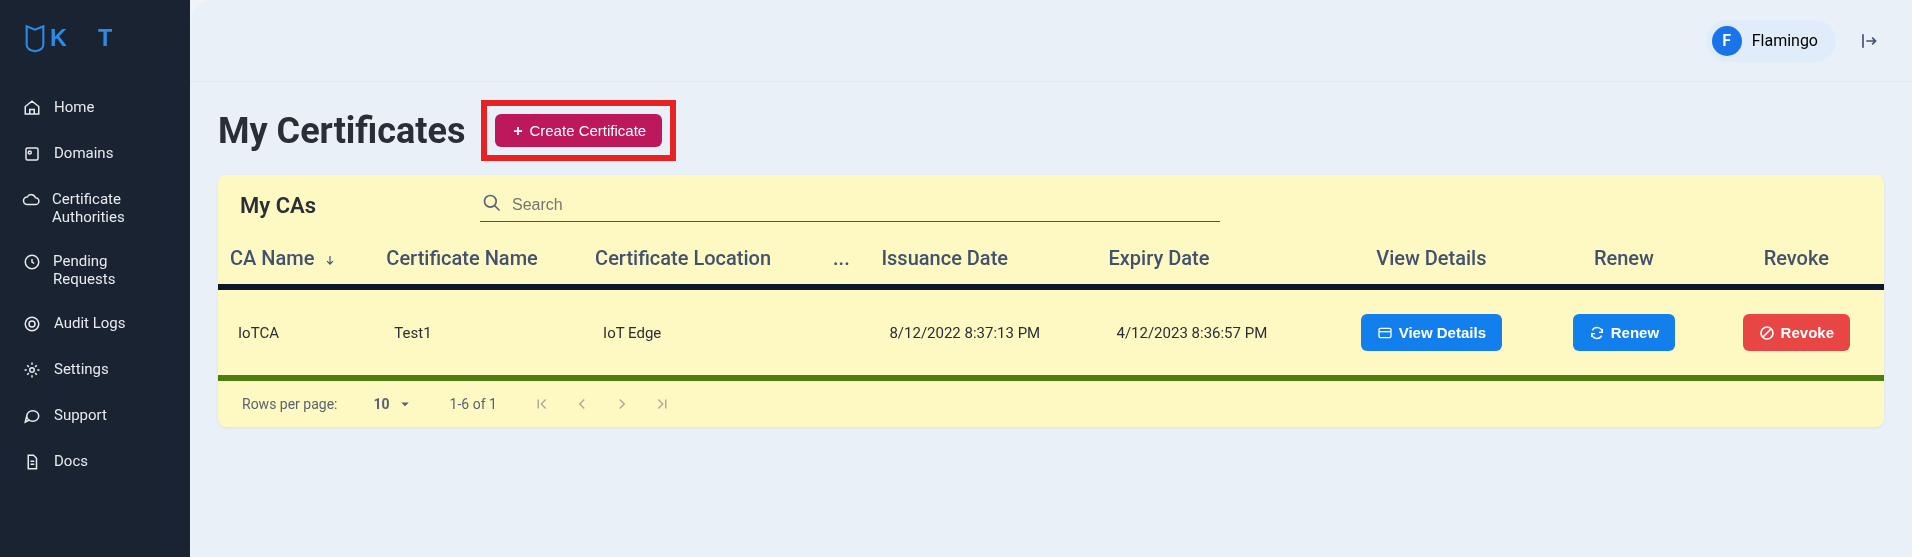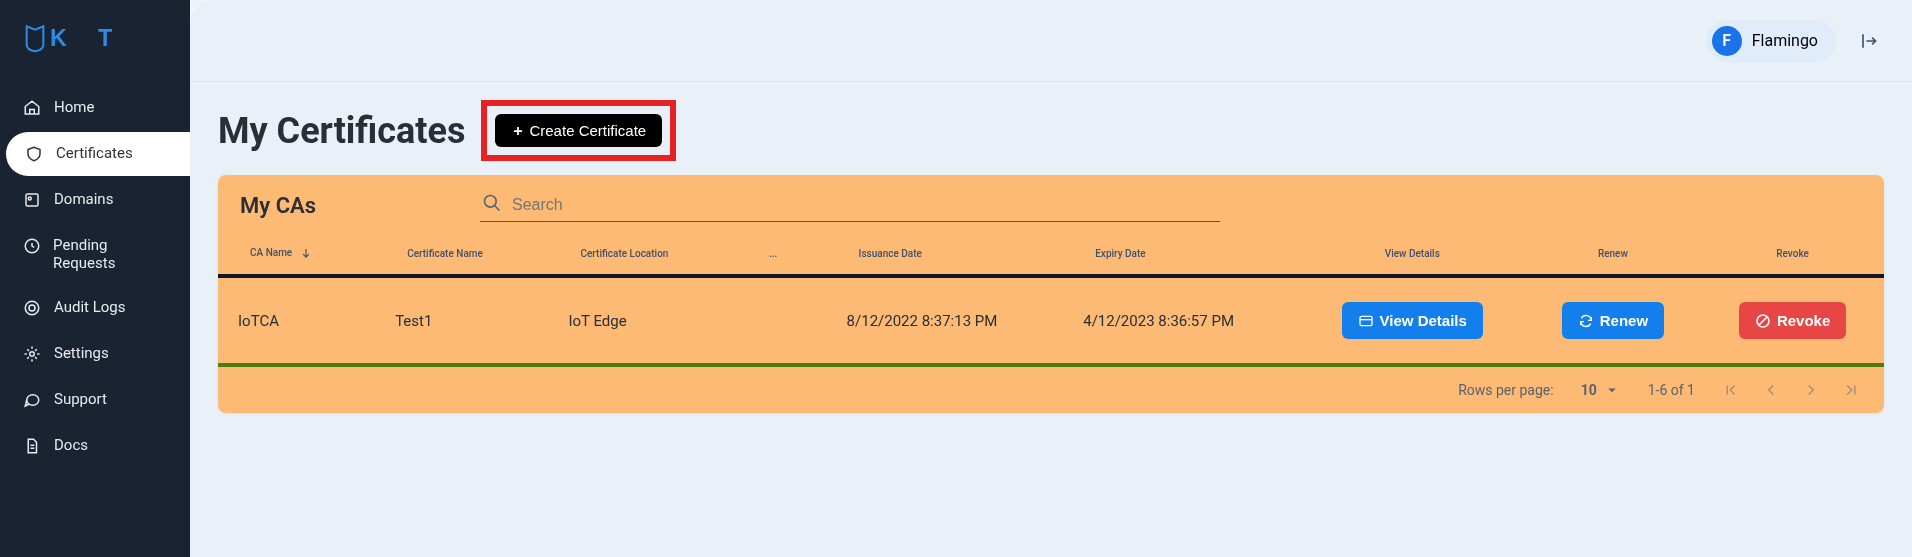--- a/index.html
+++ b/index.html
@@ -122,35 +122,35 @@
       font-weight: 700;
       color: #2a2e35;
       margin-right: 16px;
     }
     .create-btn-wrap {
       border: 6px solid #e62222;
       padding: 8px;
       display: inline-flex;
     }
     .create-btn {
-      background: #000000;
+      background: #be185d;
       color: #fff;
       border: none;
       padding: 8px 16px;
       border-radius: 6px;
       font-size: 15px;
       cursor: pointer;
       display: flex;
       align-items: center;
     }
     .create-btn svg { width: 14px; height: 14px; margin-right: 4px; stroke: #fff; stroke-width: 3; }
     
     
     .card {
-      background: #fdba74;
+      background: #fef9c3;
       border-radius: 8px;
       box-shadow: 0 1px 3px rgba(0,0,0,0.06);
       overflow: hidden;
     }
     .card-header {
       display: flex;
       align-items: center;
       padding: 14px 22px 10px 22px;
     }
     .card-title {
@@ -174,33 +174,33 @@
       color: #5a6270;
       flex: 1;
       background: transparent;
     }
     
     
     table { width: 100%; border-collapse: collapse; }
     thead th {
       text-align: left;
       font-weight: 500;
-      font-size: 10px;
+      font-size: 20px;
       color: #42526e;
-      padding: 14px 32px;
-      border-bottom: 4px solid #0f172a;
+      padding: 14px 12px;
+      border-bottom: 6px solid #0f172a;
     }
     thead th.center { text-align: center; }
     thead th .sort-icon { display: inline-flex; margin-left: 4px; vertical-align: middle; }
     thead th .sort-icon svg { width: 14px; height: 14px; stroke: #42526e; fill: none; stroke-width: 2; }
     tbody td {
       font-size: 15px;
       color: #2a2e35;
       padding: 24px 20px;
-      border-bottom: 4px solid #4d7c0f;
+      border-bottom: 6px solid #4d7c0f;
     }
     tbody td.center { text-align: center; }
     .action-btn {
       border: none;
       color: #fff;
       padding: 10px 16px;
       border-radius: 6px;
       font-size: 15px;
       font-weight: 600;
       cursor: pointer;
@@ -209,25 +209,25 @@
     }
     .action-btn svg { width: 16px; height: 16px; margin-right: 6px; stroke: #fff; fill: none; stroke-width: 2; }
     .btn-primary { background: #137fec; }
     .btn-danger { background: #e84545; }
     .btn-danger svg { stroke-width: 2.5; }
     
     
     .pagination {
       display: flex;
       align-items: center;
-      justify-content: flex-end;
+      justify-content: flex-start;
       padding: 14px 24px;
       font-size: 14px;
       color: #5a6270;
-      gap: 27px;
+      gap: 36px;
     }
     .rows-select {
       display: inline-flex;
       align-items: center;
       cursor: pointer;
       font-weight: bold;
     }
     .rows-select svg { width: 18px; height: 18px; fill: #5a6270; margin-left: 6px; }
     .page-controls { display: flex; gap: 22px; }
     .page-btn { cursor: pointer; display: inline-flex; align-items: center; opacity: 0.5; }
@@ -246,36 +246,36 @@
     </svg>
   </div>
   <div class="sidebar-item">
     <span class="icon">
         <svg viewBox="0 0 24 24">
           <path d="M3 10 L12 3 L21 10 V20 H3 Z M9 20 V14 H15 V20"></path>
         </svg>
       </span>
     <span>Home</span>
   </div>
-  <div class="sidebar-item active">
-    <span class="icon">
-        <svg viewBox="0 0 24 24">
-          <path d="M12 3 L4 6 V12 Q4 18 12 21 Q20 18 20 12 V6 Z"></path>
-        </svg>
-      </span>
-    <span>Certificates</span>
-  </div>
   <div class="sidebar-item">
     <span class="icon">
         <svg viewBox="0 0 24 24">
           <rect x="4" y="4" width="16" height="16" rx="2"></rect>
           <circle cx="9" cy="10" r="2"></circle>
         </svg>
       </span>
     <span>Domains</span>
+  </div>
+  <div class="sidebar-item">
+    <span class="icon">
+        <svg viewBox="0 0 24 24">
+          <path d="M7 18 A5 5 0 0 1 7 8 A6 6 0 0 1 18 9 A4 4 0 0 1 18 18 Z"></path>
+        </svg>
+      </span>
+    <span>Certificate Authorities</span>
   </div>
   <div class="sidebar-item">
     <span class="icon">
         <svg viewBox="0 0 24 24">
           <circle cx="12" cy="12" r="9"></circle>
           <path d="M12 8 V12 L15 14"></path>
         </svg>
       </span>
     <span>Pending Requests</span>
   </div>

